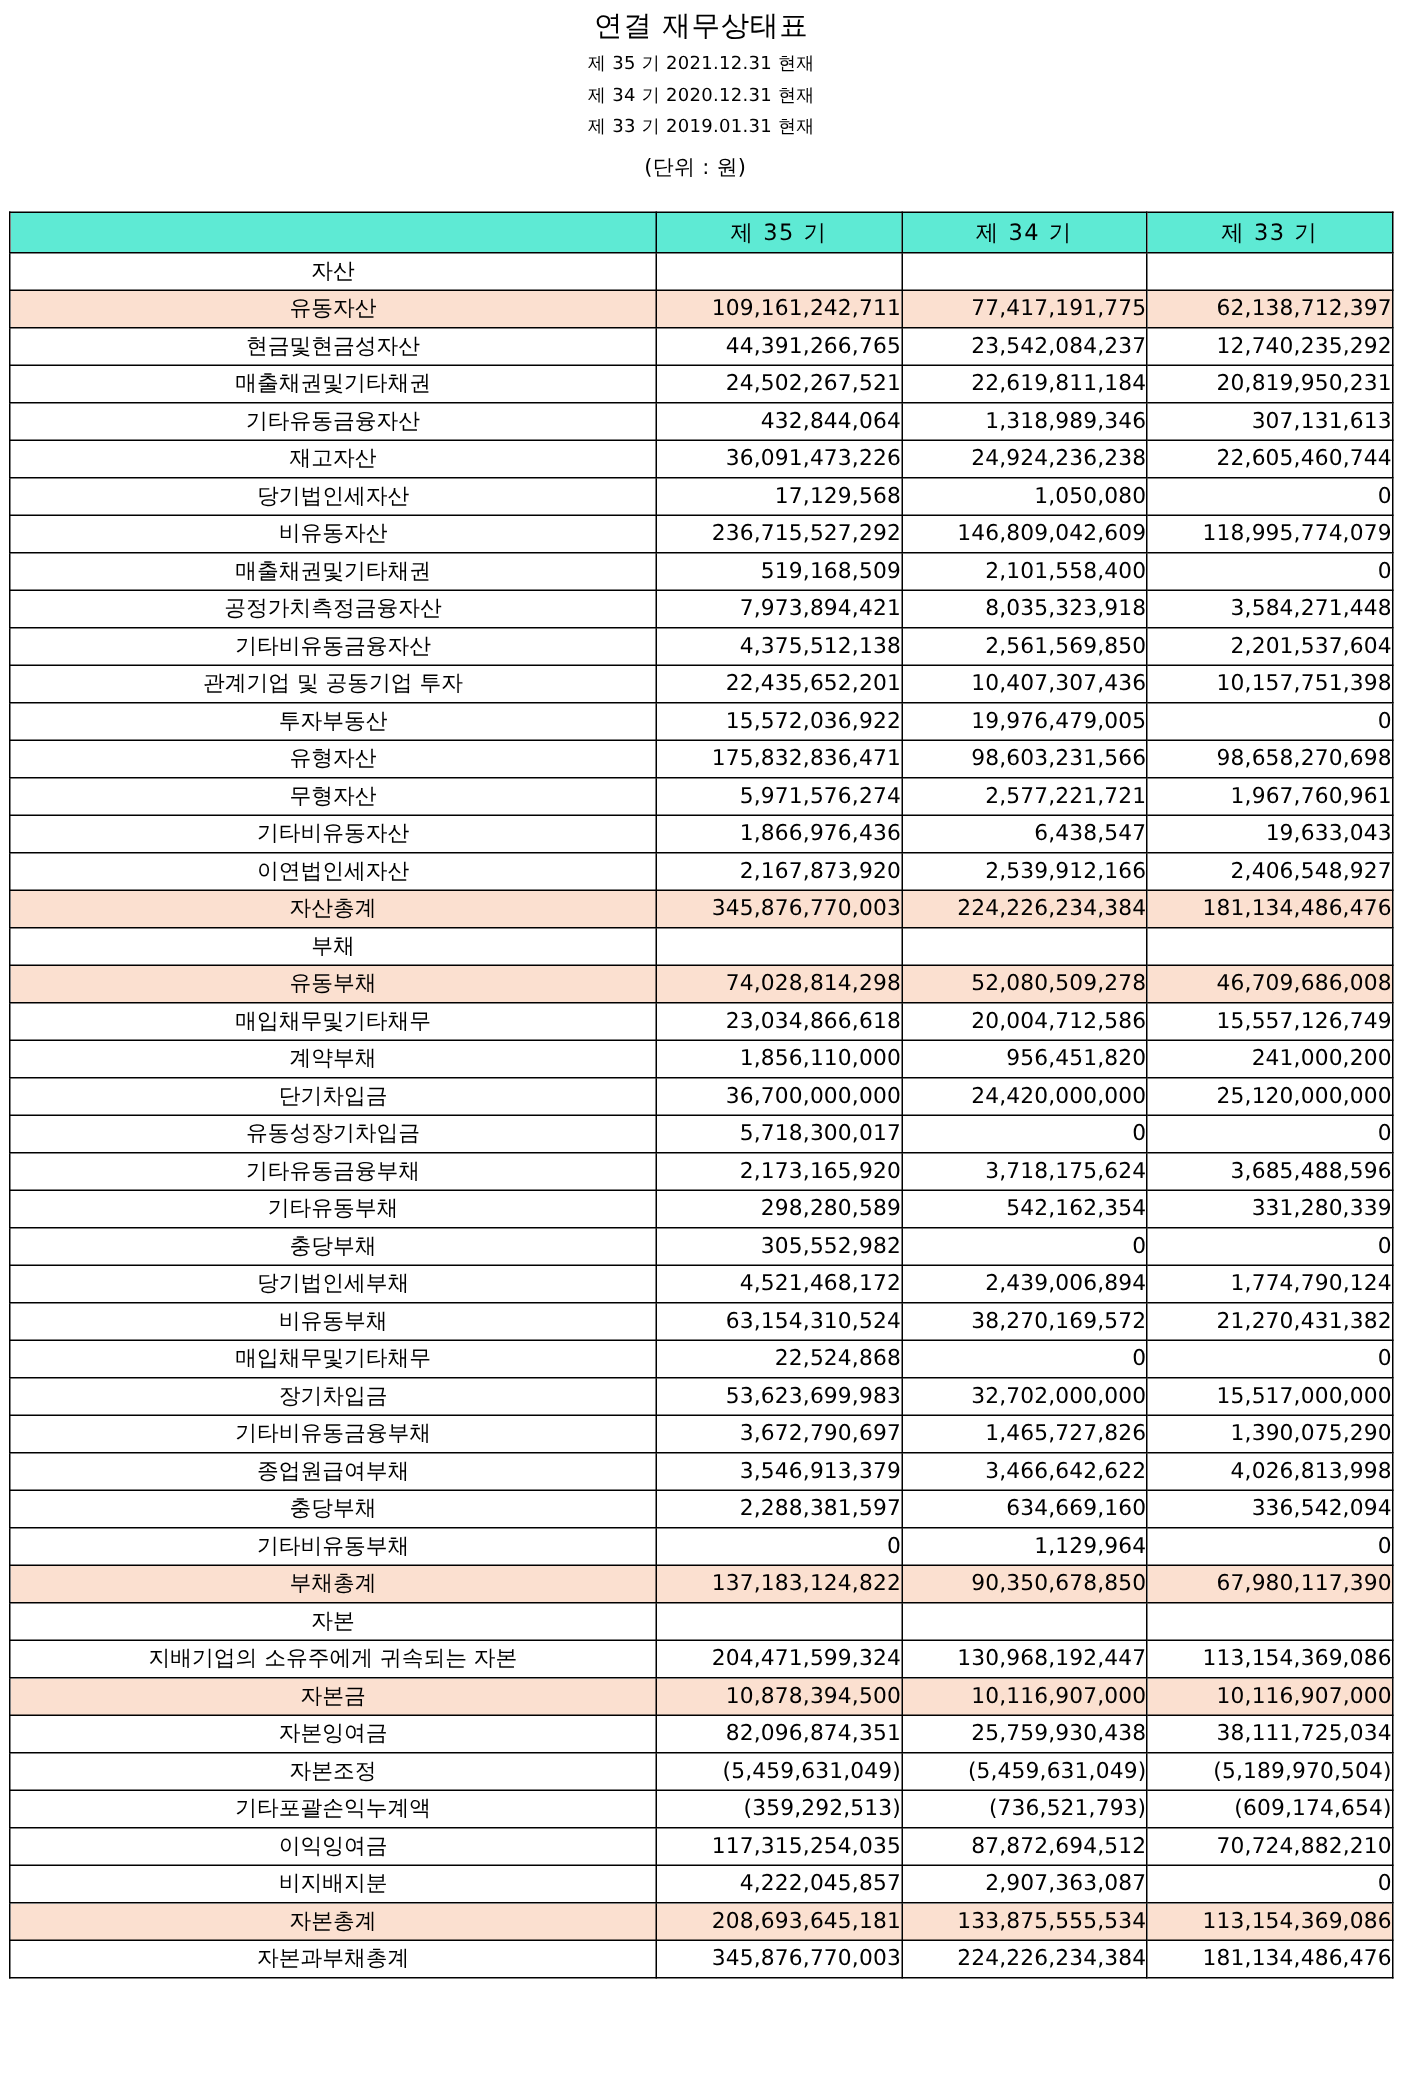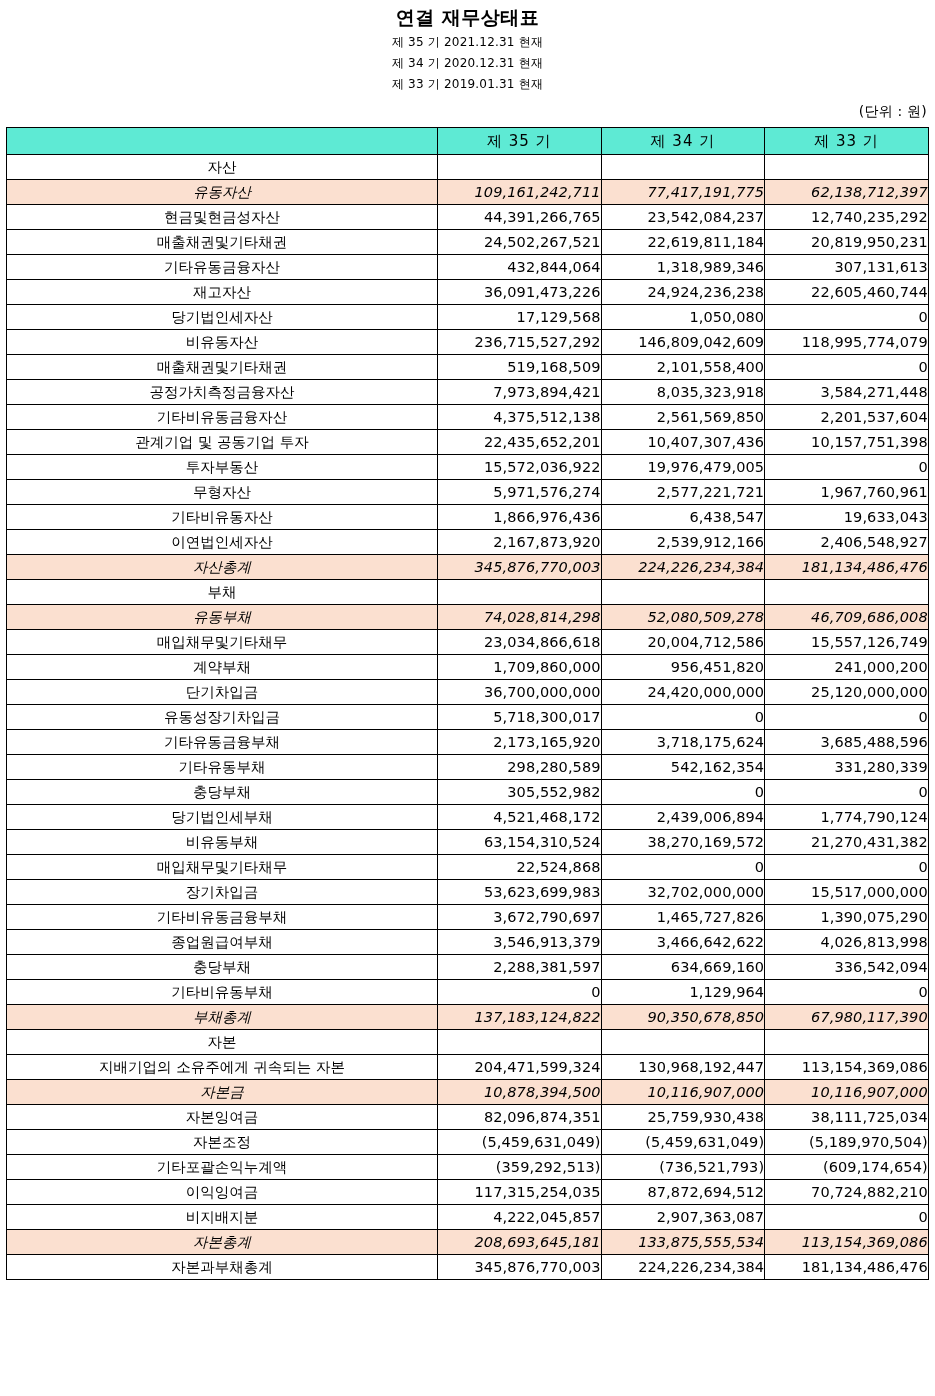--- a/index.html
+++ b/index.html
@@ -15,37 +15,37 @@
     overflow: hidden;
   }
   .page {
     position: relative;
     width: 935px;
     height: 1396px;
   }
   .title {
     text-align: center;
     font-size: 19px;
-    font-weight: bold;
+    font-weight: normal;
     letter-spacing: 0.5px;
     margin: 6px 0 4px 0;
     line-height: 22px;
   }
   .subtitle {
     text-align: center;
     font-size: 12px;
     line-height: 21px;
     letter-spacing: 0.2px;
   }
   .unit-line {
-    text-align: right;
+    text-align: center;
     font-size: 14px;
     padding-right: 8px;
     margin-top: 8px;
-    margin-bottom: 6px;
+    margin-bottom: 20px;
     letter-spacing: 0.2px;
   }
   table.bs {
     border-collapse: collapse;
     table-layout: fixed;
     width: 922px;
     margin-left: 6px;
     font-size: 14.5px;
   }
   table.bs col.c-label { width: 431px; }
@@ -69,21 +69,21 @@
   }
   td.label {
     text-align: center;
     padding-left: 4px;
   }
   td.num {
     text-align: right;
     padding-right: 4px;
     letter-spacing: 0.1px;
   }
-  tr.hl > td { background: #fbe0d0; font-style: italic; }
+  tr.hl > td { background: #fbe0d0; }
   .lvl0 { padding-left: 4px; }
   .lvl1 { padding-left: 33px; }
   .lvl2 { padding-left: 60px; margin-top: 10px; }
 </style>
 </head>
 <body>
 
 <div class="page">
 
   <div class="title">연결 재무상태표</div>
@@ -182,20 +182,26 @@
           <td class="num">10,407,307,436</td>
           <td class="num">10,157,751,398</td>
         </tr>
         <tr>
           <td class="label lvl2">투자부동산</td>
           <td class="num">15,572,036,922</td>
           <td class="num">19,976,479,005</td>
           <td class="num">0</td>
         </tr>
         <tr>
+          <td class="label lvl2">유형자산</td>
+          <td class="num">175,832,836,471</td>
+          <td class="num">98,603,231,566</td>
+          <td class="num">98,658,270,698</td>
+        </tr>
+        <tr>
           <td class="label lvl2">무형자산</td>
           <td class="num">5,971,576,274</td>
           <td class="num">2,577,221,721</td>
           <td class="num">1,967,760,961</td>
         </tr>
         <tr>
           <td class="label lvl2">기타비유동자산</td>
           <td class="num">1,866,976,436</td>
           <td class="num">6,438,547</td>
           <td class="num">19,633,043</td>
@@ -225,21 +231,21 @@
           <td class="num">46,709,686,008</td>
         </tr>
         <tr>
           <td class="label lvl2">매입채무및기타채무</td>
           <td class="num">23,034,866,618</td>
           <td class="num">20,004,712,586</td>
           <td class="num">15,557,126,749</td>
         </tr>
         <tr>
           <td class="label lvl2">계약부채</td>
-          <td class="num">1,709,860,000</td>
+          <td class="num">1,856,110,000</td>
           <td class="num">956,451,820</td>
           <td class="num">241,000,200</td>
         </tr>
         <tr>
           <td class="label lvl2">단기차입금</td>
           <td class="num">36,700,000,000</td>
           <td class="num">24,420,000,000</td>
           <td class="num">25,120,000,000</td>
         </tr>
         <tr>

